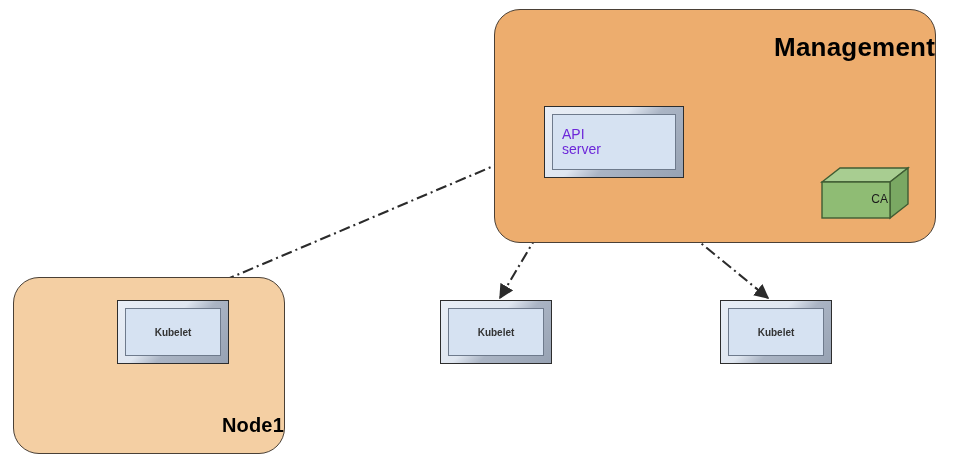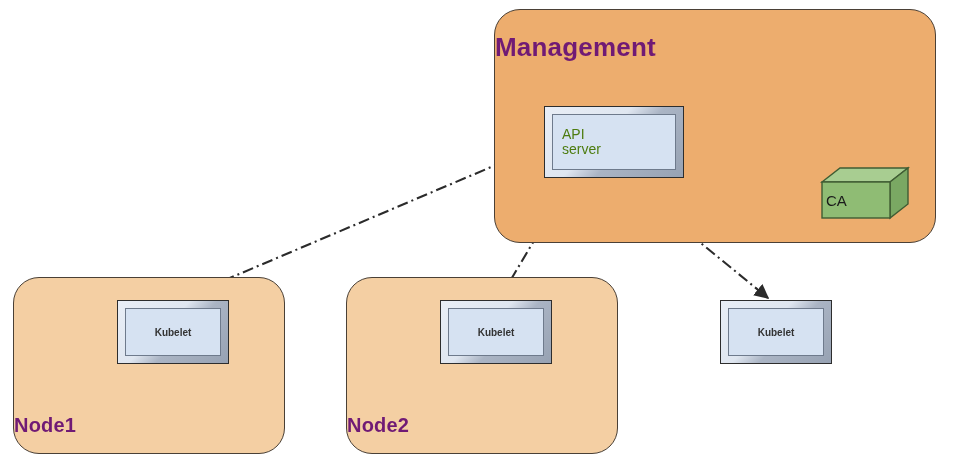--- a/index.html
+++ b/index.html
@@ -29,22 +29,22 @@
   
   .group-box {
     position: absolute;
     border-radius: 26px;
     border: 1.6px solid #4a4036;
     box-sizing: border-box;
   }
   .group-title {
     position: absolute;
     width: 100%;
-    text-align: left;
-    color: #701a75;
+    text-align: right;
+    color: #000000;
     font-weight: bold;
     letter-spacing: .2px;
   }
 
   
   #mgmt-node {
     left: 494px;
     top: 9px;
     width: 442px;
     height: 234px;
@@ -85,21 +85,21 @@
     box-sizing: border-box;
     border: 1.2px solid #6e7a8c;
     background: #d6e2f2;
     position: relative;
   }
   .plate-label {
     position: absolute;
     left: 9px;
     top: 50%;
     transform: translateY(-50%);
-    color: #4d7c0f;
+    color: #6d28d9;
   }
   .plate-label.two-line {
     line-height: 15px;
   }
 
   #api-server {
     left: 544px;
     top: 106px;
     width: 140px;
     height: 72px;
@@ -132,22 +132,22 @@
     top: 166px;
     width: 90px;
     height: 54px;
   }
   #ca-box svg { display: block; }
   #ca-box .ca-label {
     position: absolute;
     left: 6px;
     top: 26px;
     width: 62px;
-    text-align: left;
-    font-size: 15px;
+    text-align: right;
+    font-size: 12px;
     color: #1b1b1b;
   }
 </style>
 </head>
 <body>
 
 <div id="canvas">
 
   <svg id="wires" viewBox="0 0 958 468" width="958" height="468">
     <defs>
@@ -201,23 +201,20 @@
 
   <div id="node-1" class="group-box worker-node">
     <div class="group-title">Node1</div>
   </div>
   <div id="kubelet-1" class="plate kubelet">
     <div class="plate-inner">
       <div class="plate-label">Kubelet</div>
     </div>
   </div>
 
-  <div id="node-2" class="group-box worker-node">
-    <div class="group-title">Node2</div>
-  </div>
   <div id="kubelet-2" class="plate kubelet">
     <div class="plate-inner">
       <div class="plate-label">Kubelet</div>
     </div>
   </div>
 
   <div id="kubelet-3" class="plate kubelet">
     <div class="plate-inner">
       <div class="plate-label">Kubelet</div>
     </div>

